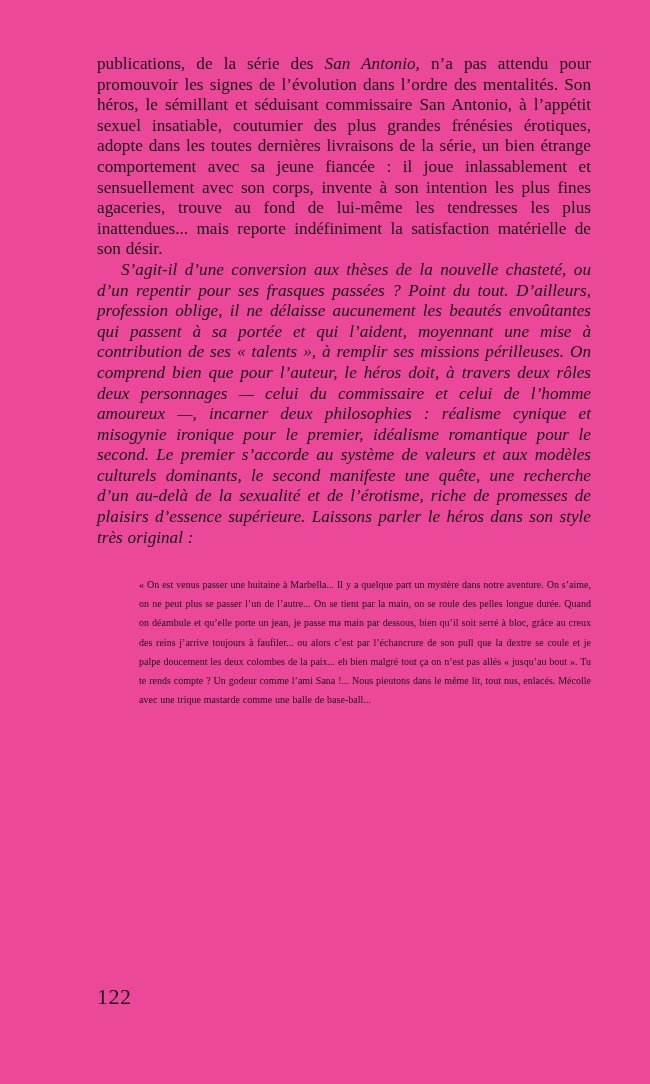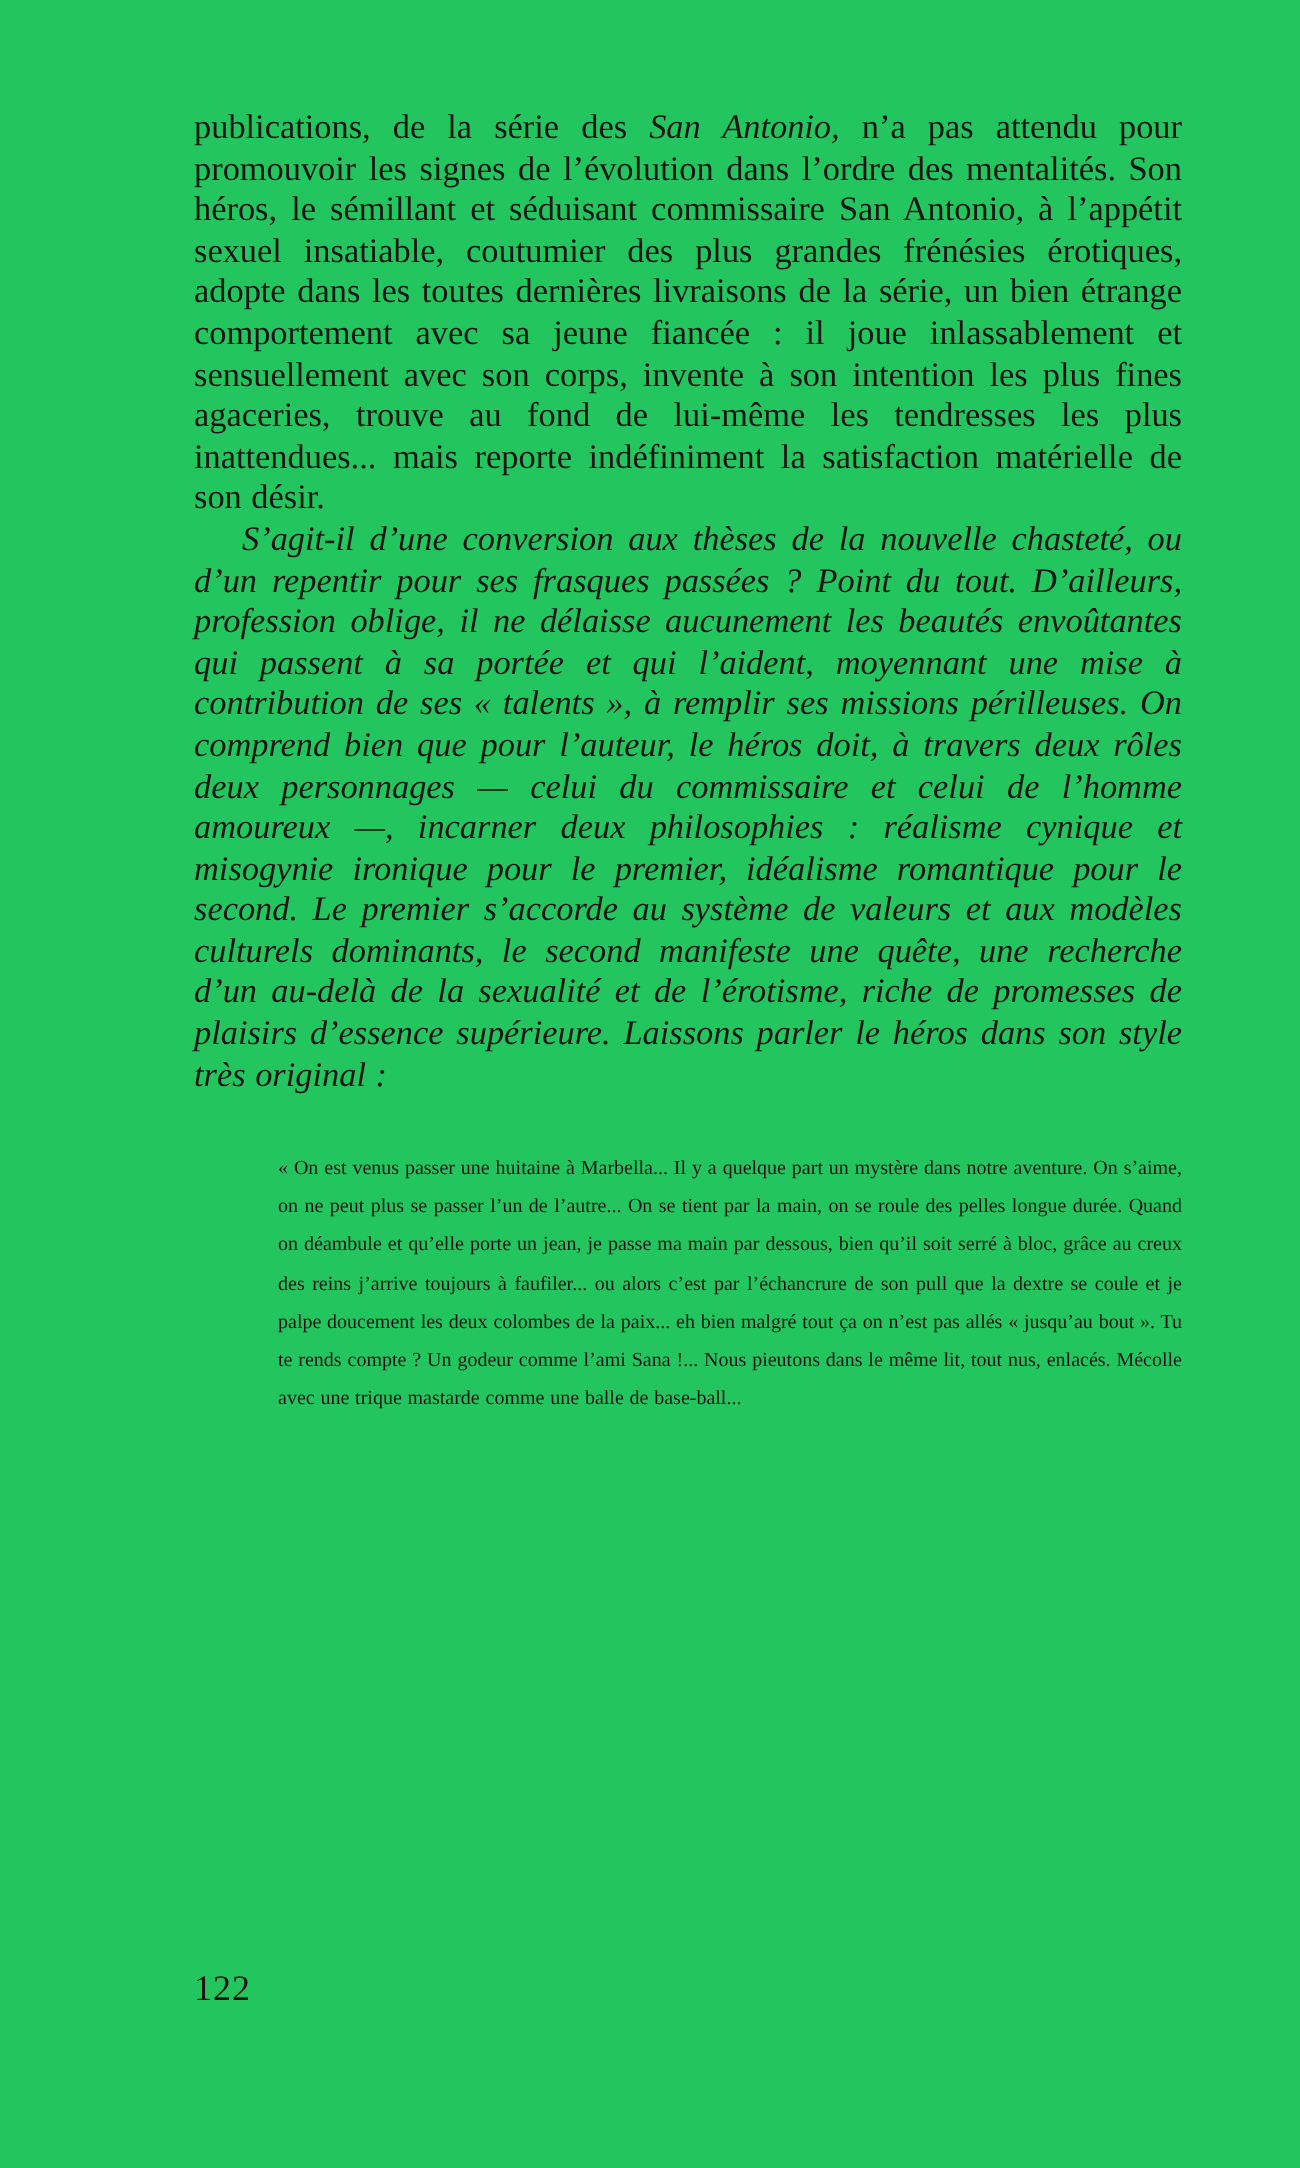--- a/index.html
+++ b/index.html
@@ -4,21 +4,21 @@
 <style>
   html, body {
     margin: 0;
     padding: 0;
     background: #ffffff;
   }
   .page {
     position: relative;
     width: 650px;
     height: 1084px;
-    background: #22c55e;
+    background: #ec4899;
     overflow: hidden;
     font-family: "Liberation Serif", "DejaVu Serif", serif;
     color: #161616;
     box-sizing: border-box;
   }
   .text-block {
     position: absolute;
     top: 54px;
     left: 97px;
     width: 494px;
@@ -45,21 +45,21 @@
     width: 452px;
     font-size: 10px;
     line-height: 19.1px;
     text-align: justify;
     word-spacing: 0.4px;
   }
   .page-number {
     position: absolute;
     left: 97px;
     top: 984px;
-    font-size: 18px;
+    font-size: 22px;
     letter-spacing: 0.5px;
   }
 </style>
 </head>
 <body>
 
 <div class="page">
   <div class="text-block">
 
     <p class="para"><span>publications, de la série des </span><span class="italic-seg">San Antonio,</span><span> n’a pas attendu pour promouvoir les signes de l’évolution dans l’ordre des mentalités. Son héros, le sémillant et séduisant commissaire San Antonio, à l’appétit sexuel insatiable, coutumier des plus grandes frénésies érotiques, adopte dans les toutes dernières livraisons de la série, un bien étrange comportement avec sa jeune fiancée : il joue inlassablement et sensuellement avec son corps, invente à son intention les plus fines agaceries, trouve au fond de lui-même les tendresses les plus inattendues... mais reporte indéfiniment la satisfaction matérielle de son désir.</span></p>

